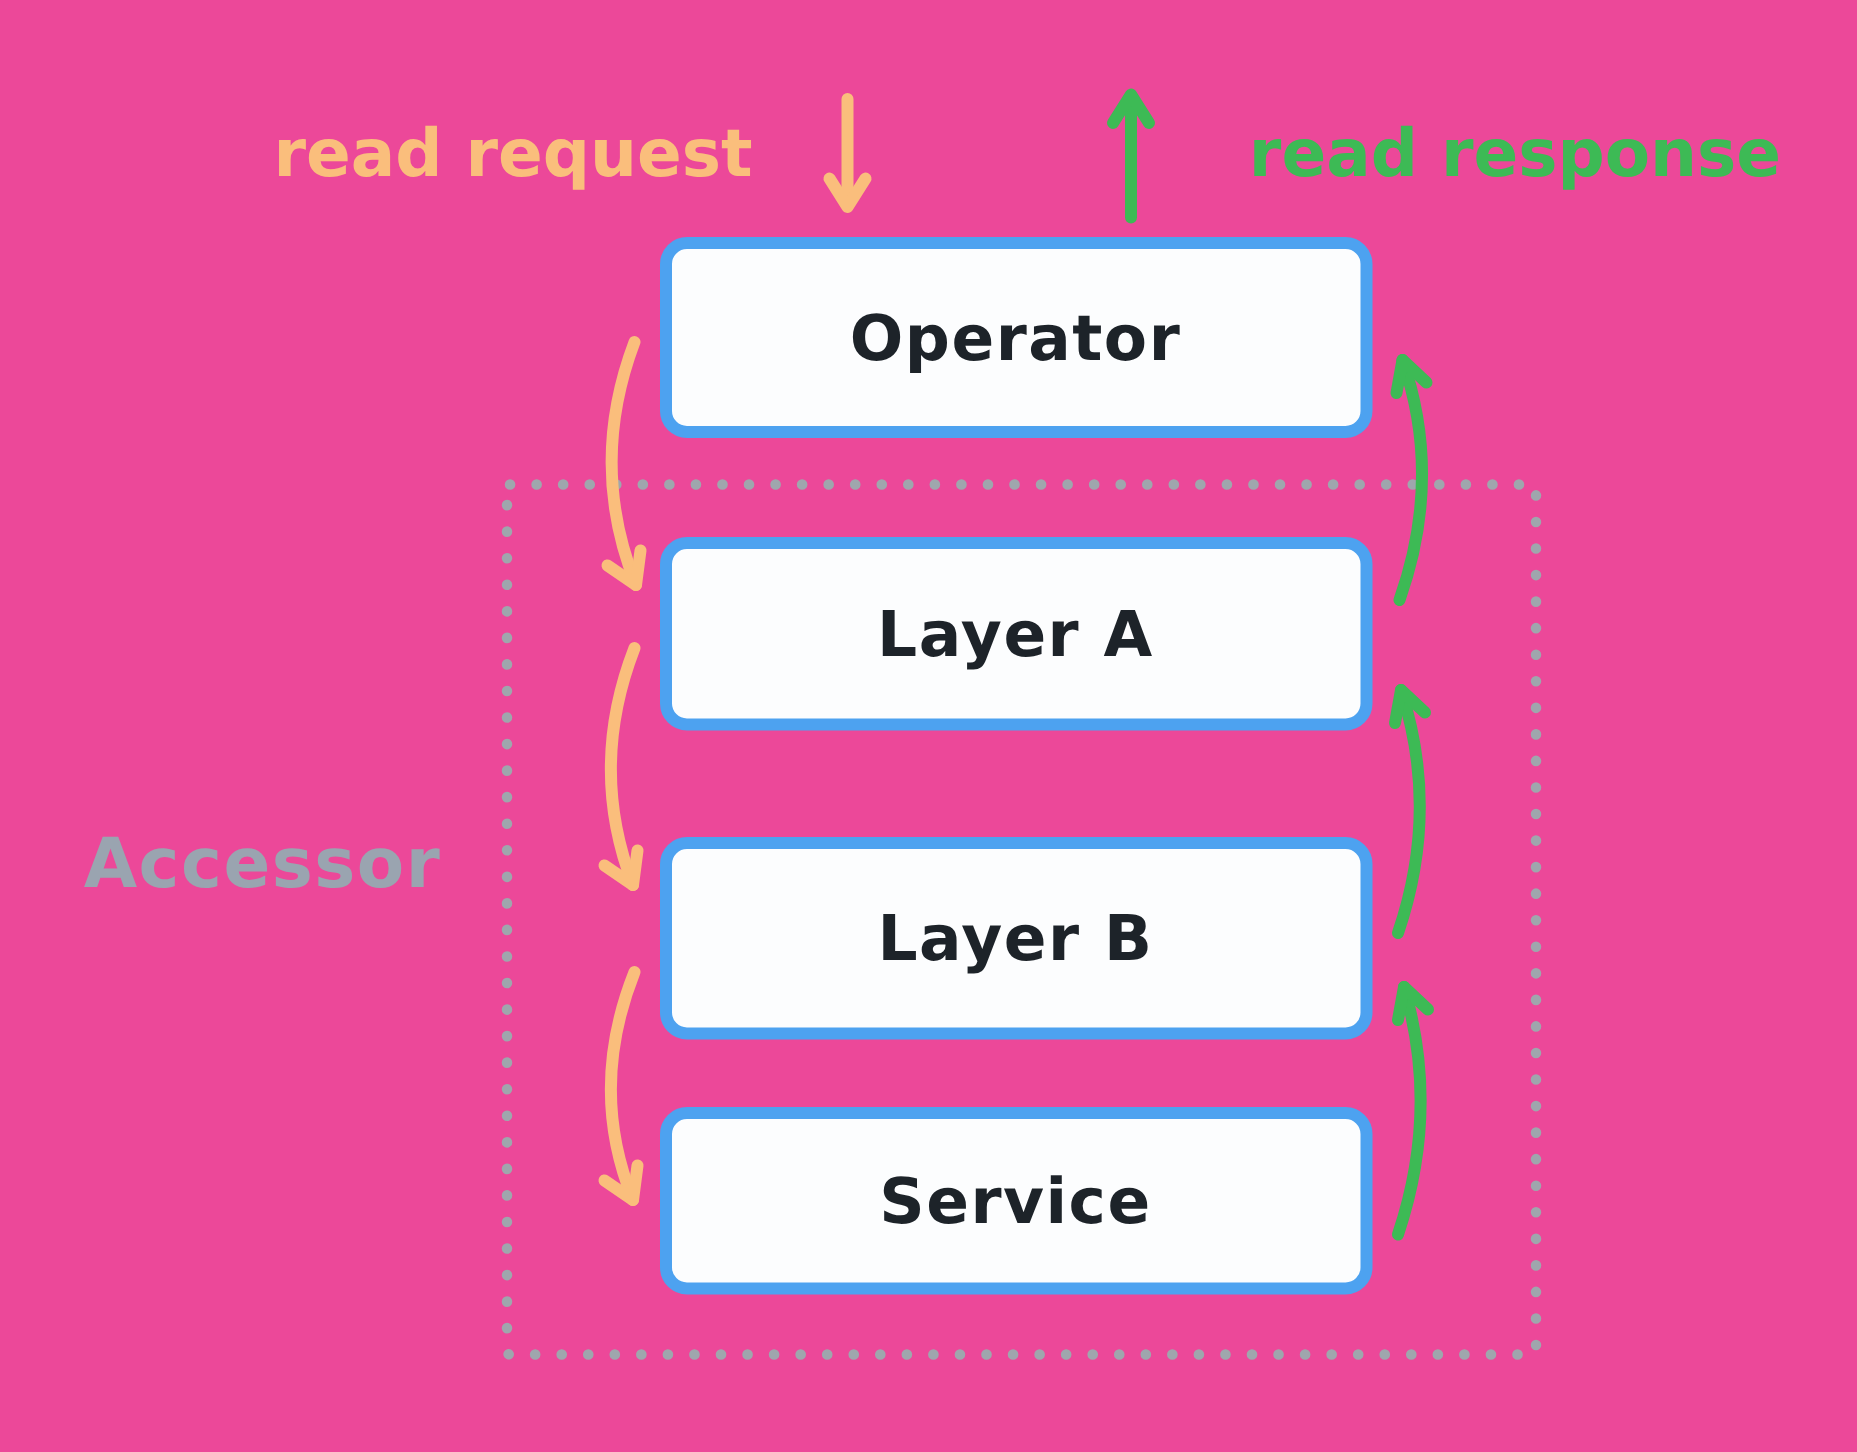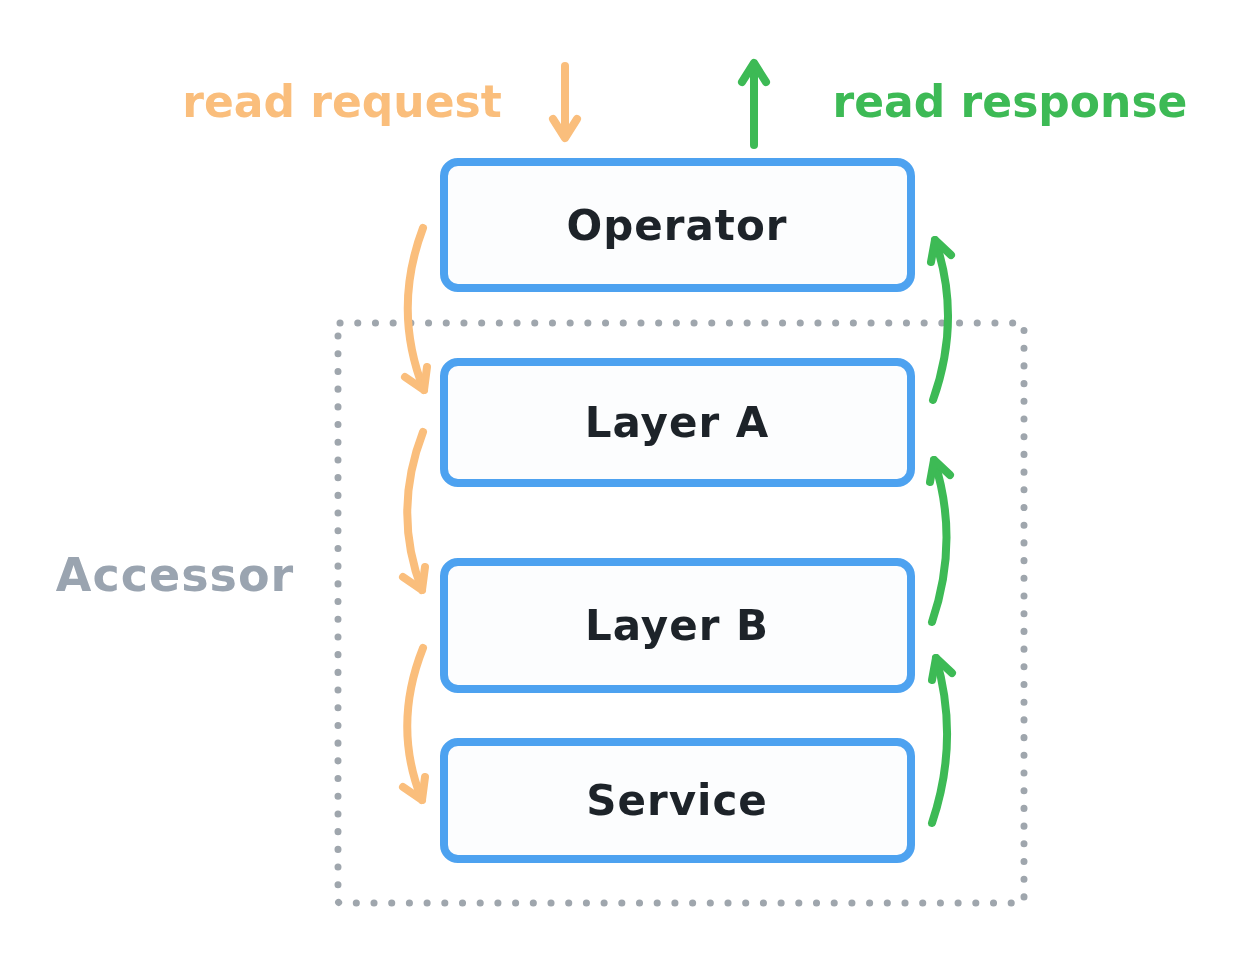--- a/index.html
+++ b/index.html
@@ -1,21 +1,21 @@
 <!DOCTYPE html>
 <html><head>
 <meta charset="utf-8">
 <style>
   html, body { margin: 0; padding: 0; }
   body { background: #e9edf2; }
   .canvas {
     position: relative;
     width: 1238px;
     height: 968px;
-    background: #ffffff;
+    background: #ec4899;
     overflow: hidden;
     font-family: "DejaVu Sans", "Liberation Sans", sans-serif;
   }
   svg.diagram { position: absolute; inset: 0; display: block; }
 
   .node-box {
     fill: #FCFDFE;
     stroke: #4DA2F0;
     stroke-width: 8;
   }

